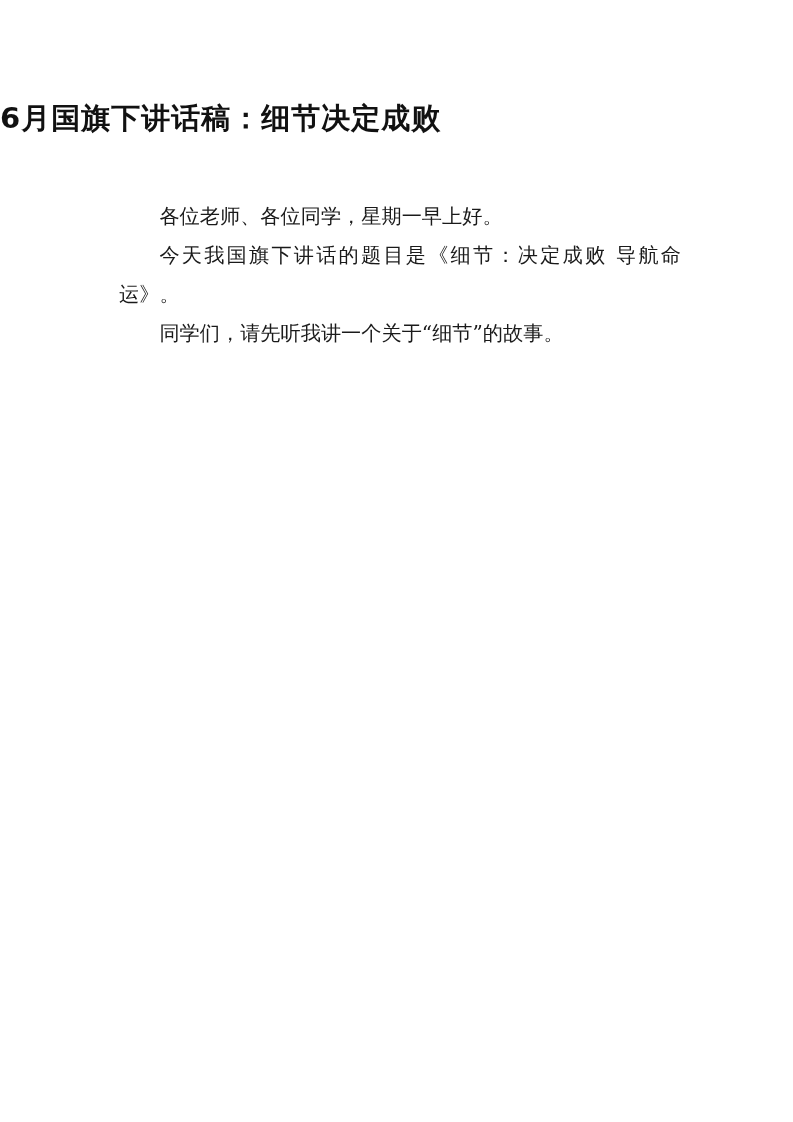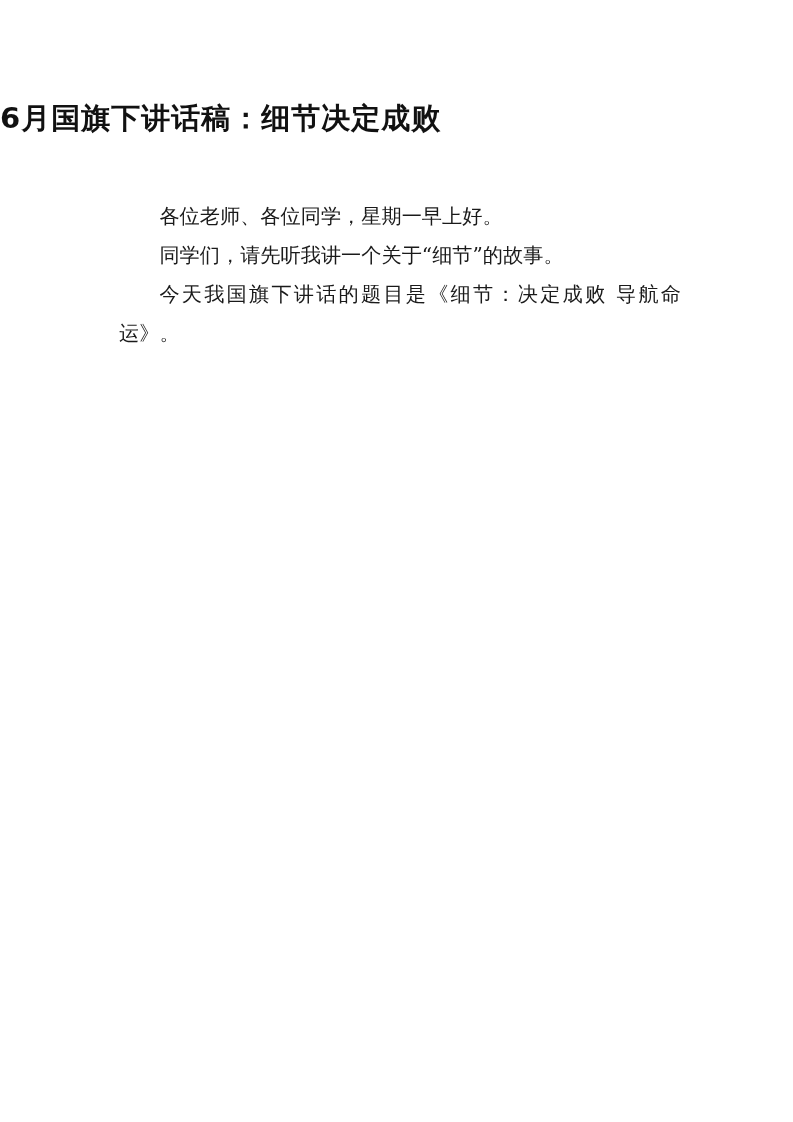--- a/index.html
+++ b/index.html
@@ -17,16 +17,16 @@
   }
   .body p { margin: 0; text-indent: 2em; }
 </style>
 </head>
 <body>
 
 <div class="page">
   <h1 class="title">6月国旗下讲话稿：细节决定成败</h1>
   <div class="body">
     <p>各位老师、各位同学，星期一早上好。</p>
+    <p>今天我国旗下讲话的题目是《细节：决定成败 导航命运》。</p>
     <p>同学们，请先听我讲一个关于“细节”的故事。</p>
-    <p>今天我国旗下讲话的题目是《细节：决定成败 导航命运》。</p>
   </div>
 </div>
 
 </body></html>

